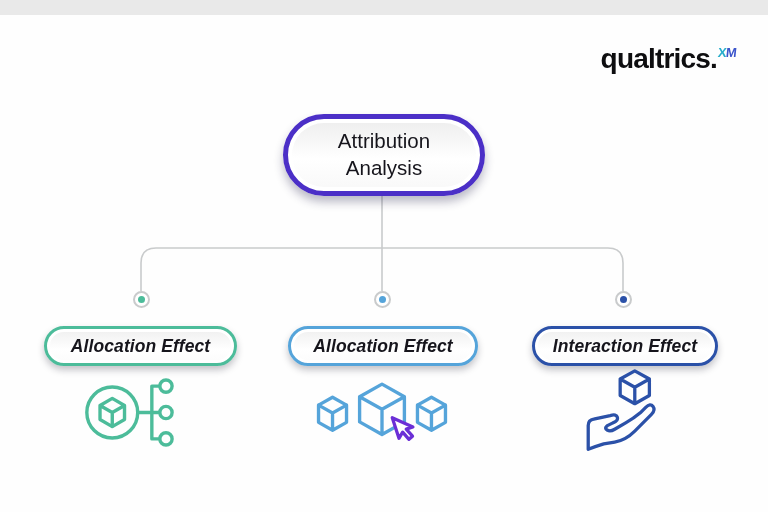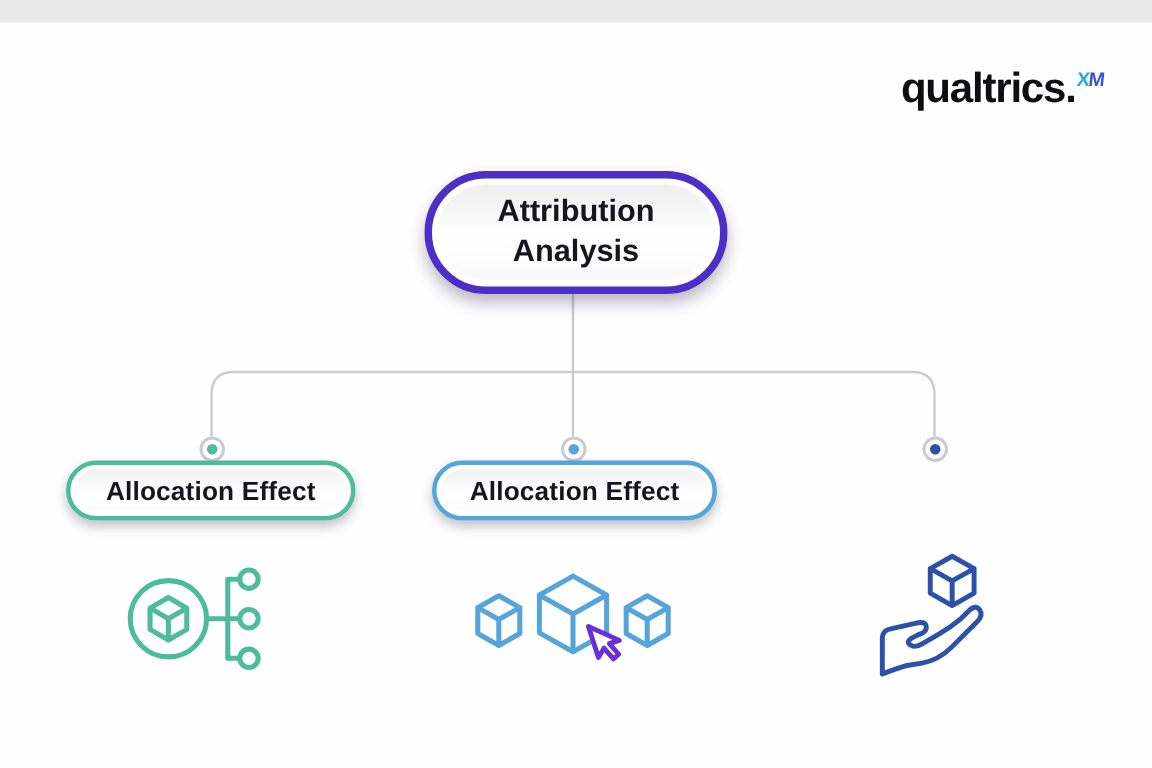--- a/index.html
+++ b/index.html
@@ -13,34 +13,34 @@
   .logo-name{font-size:28px;font-weight:600;letter-spacing:-0.8px;color:#0e0e10;line-height:1;}
   .logo-sup{display:flex;margin-top:1px;margin-left:1px;font-size:13px;font-weight:800;letter-spacing:-0.8px;line-height:1;transform:skewX(-6deg);}
   
   .root-node{
     position:absolute;left:283px;top:99px;width:202px;height:82px;box-sizing:border-box;
     border:5px solid currentColor;border-radius:41px;
     background:linear-gradient(180deg,#ededed 0%,#ffffff 55%,#f8f8f8 100%);
     box-shadow:inset 0 0 0 4px #ffffff,0 6px 10px rgba(30,25,70,.30);
     display:flex;align-items:center;justify-content:center;text-align:center;
   }
-  .root-node .lbl{color:#16151c;font-size:20.5px;font-weight:700;line-height:1.3;width:150px;}
+  .root-node .lbl{color:#16151c;font-size:20.5px;font-weight:400;line-height:1.3;width:150px;}
   
   .connector-svg{position:absolute;left:0;top:0;pointer-events:none;}
   
   .dot{position:absolute;width:17px;height:17px;border-radius:50%;background:#fff;
        border:2px solid #c9cbcc;box-sizing:border-box;display:flex;align-items:center;justify-content:center;}
   .dot .dot-in{width:7px;height:7px;border-radius:50%;background:currentColor;}
   
   .pill{
-    position:absolute;top:292px;height:40px;box-sizing:border-box;
+    position:absolute;top:311px;height:40px;box-sizing:border-box;
     border:3px solid currentColor;border-radius:21px;
     background:linear-gradient(180deg,#efefef 0%,#ffffff 60%,#fbfbfb 100%);
     box-shadow:inset 0 0 0 3px #ffffff,0 4px 7px rgba(20,20,40,.25);
-    display:flex;align-items:center;justify-content:center;
+    display:flex;align-items:center;justify-content:center;font-style:italic;
   }
   .pill .lbl{color:#16151c;font-size:17.5px;font-weight:700;letter-spacing:.1px;white-space:nowrap;}
   
   .node-icon{position:absolute;}
   .node-icon svg{display:block;}
 </style>
 </head>
 <body>
 
 <div class="stage">
@@ -70,20 +70,23 @@
   <div class="dot" style="left: 615px; top: 276px; color: rgb(43, 81, 168);">
       <span class="dot-in"></span>
     </div>
 
   <div class="pill" style="left: 44px; width: 193px; color: rgb(76, 188, 154);">
     <span class="lbl">Allocation Effect</span>
   </div>
   <div class="pill" style="left: 288px; width: 190px; color: rgb(85, 164, 218);">
     <span class="lbl">Allocation Effect</span>
   </div>
+  <div class="pill" style="left: 532px; width: 186px; color: rgb(43, 81, 168);">
+    <span class="lbl">Interaction Effect</span>
+  </div>
 
   <div class="node-icon" style="left: 84px; top: 354px; color: rgb(76, 188, 154);">
     <svg width="98" height="87" viewBox="0 0 104 92" fill="none" stroke="currentColor" stroke-width="3.6" stroke-linecap="round" stroke-linejoin="round">
       <circle cx="30" cy="46" r="27"></circle>
       <path d="M30 31 L43 38.5 L43 53.5 L30 61 L17 53.5 L17 38.5 Z M17 38.5 L30 46 L43 38.5 M30 46 L30 61"></path>
       <path d="M57 46 H72 M72 18 V74 M72 18 H80 M72 46 H80 M72 74 H80"></path>
       <circle cx="87" cy="18" r="6.5"></circle>
       <circle cx="87" cy="46" r="6.5"></circle>
       <circle cx="87" cy="74" r="6.5"></circle>
     </svg>

